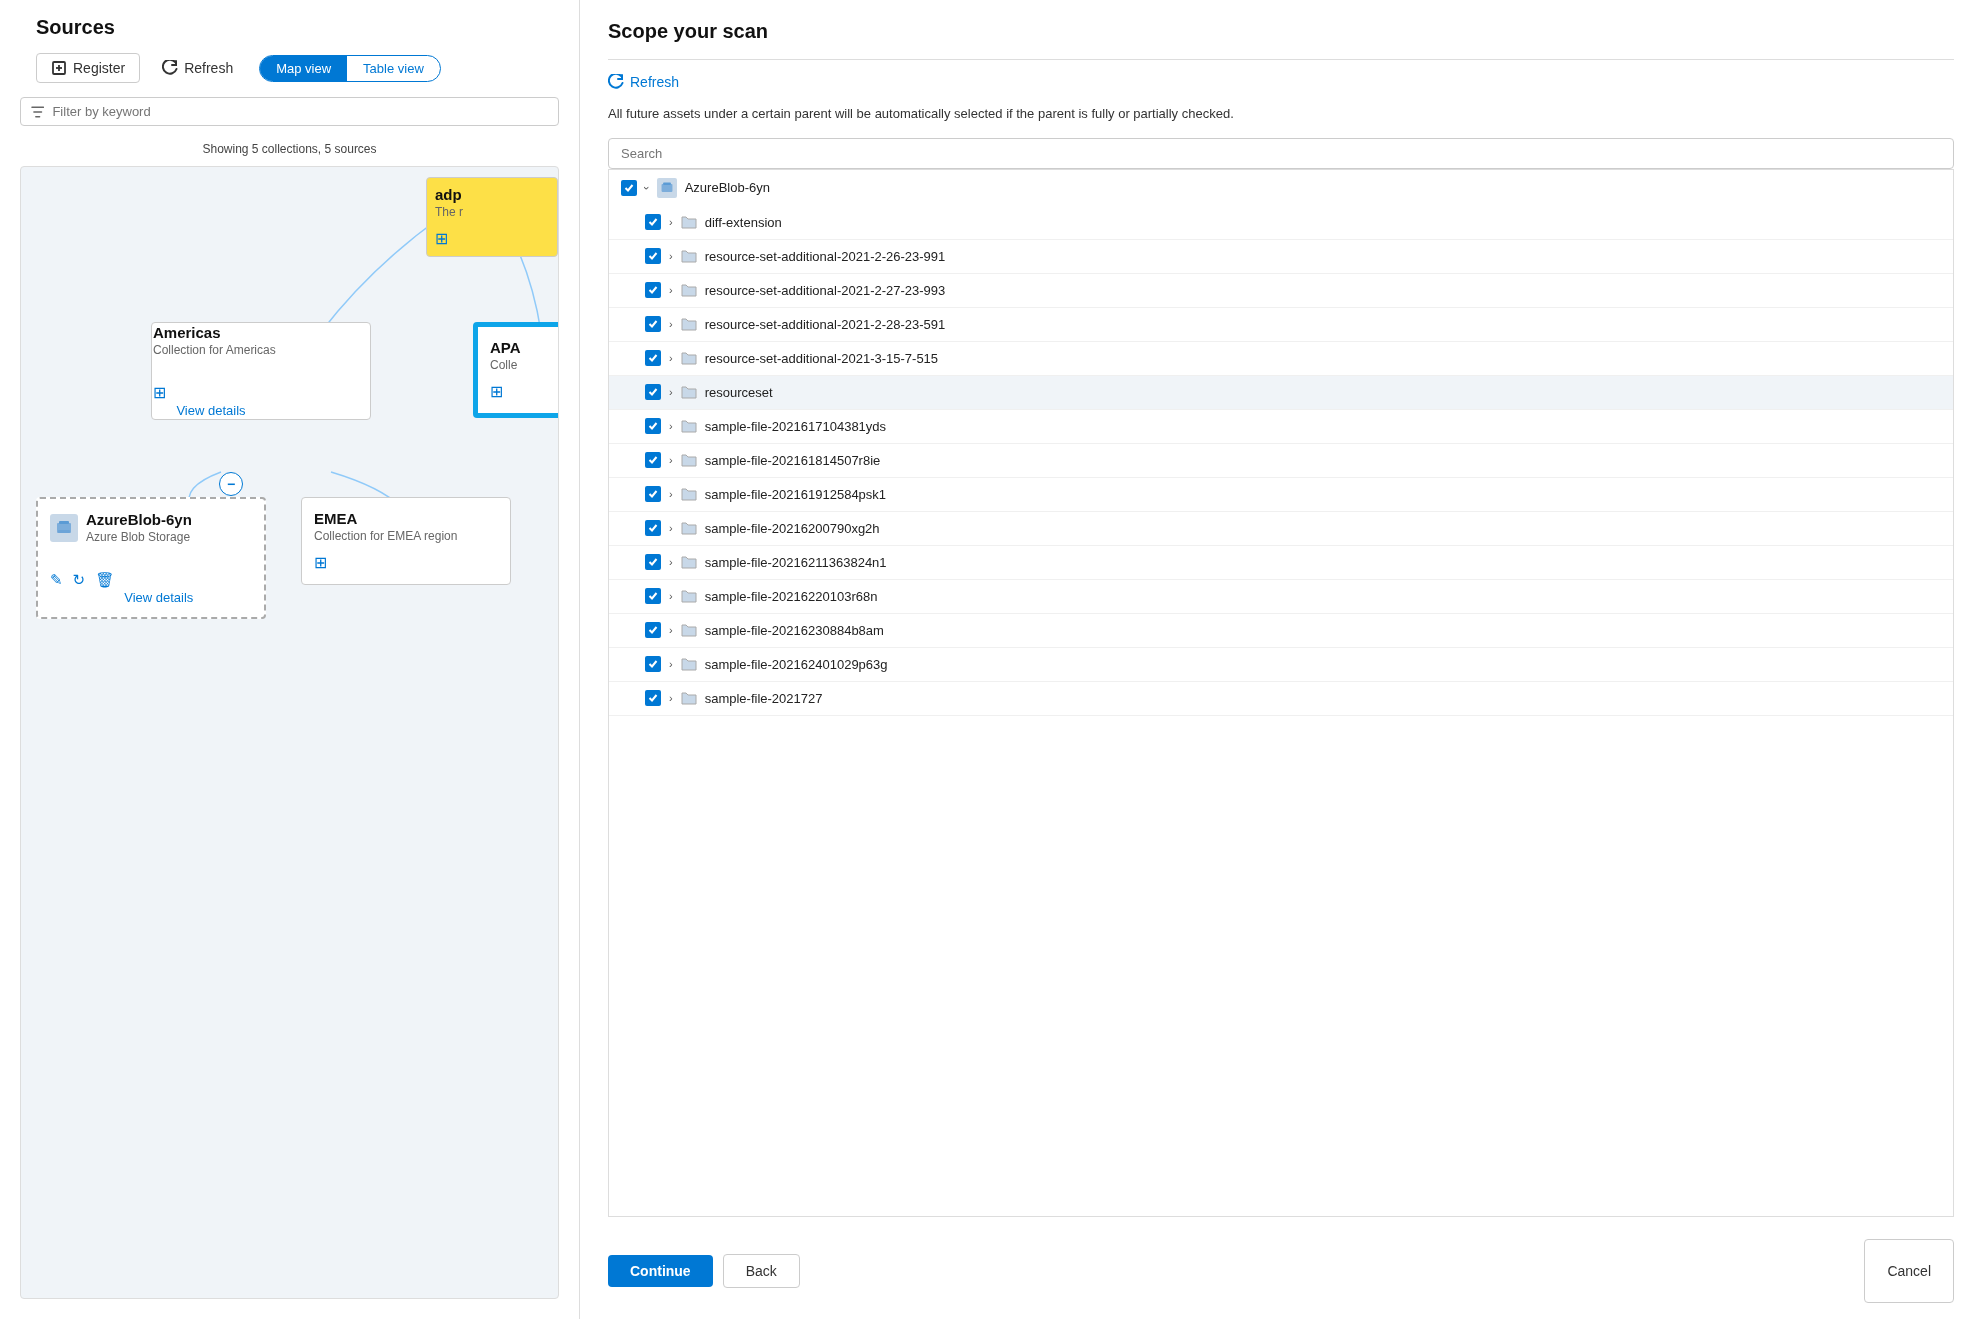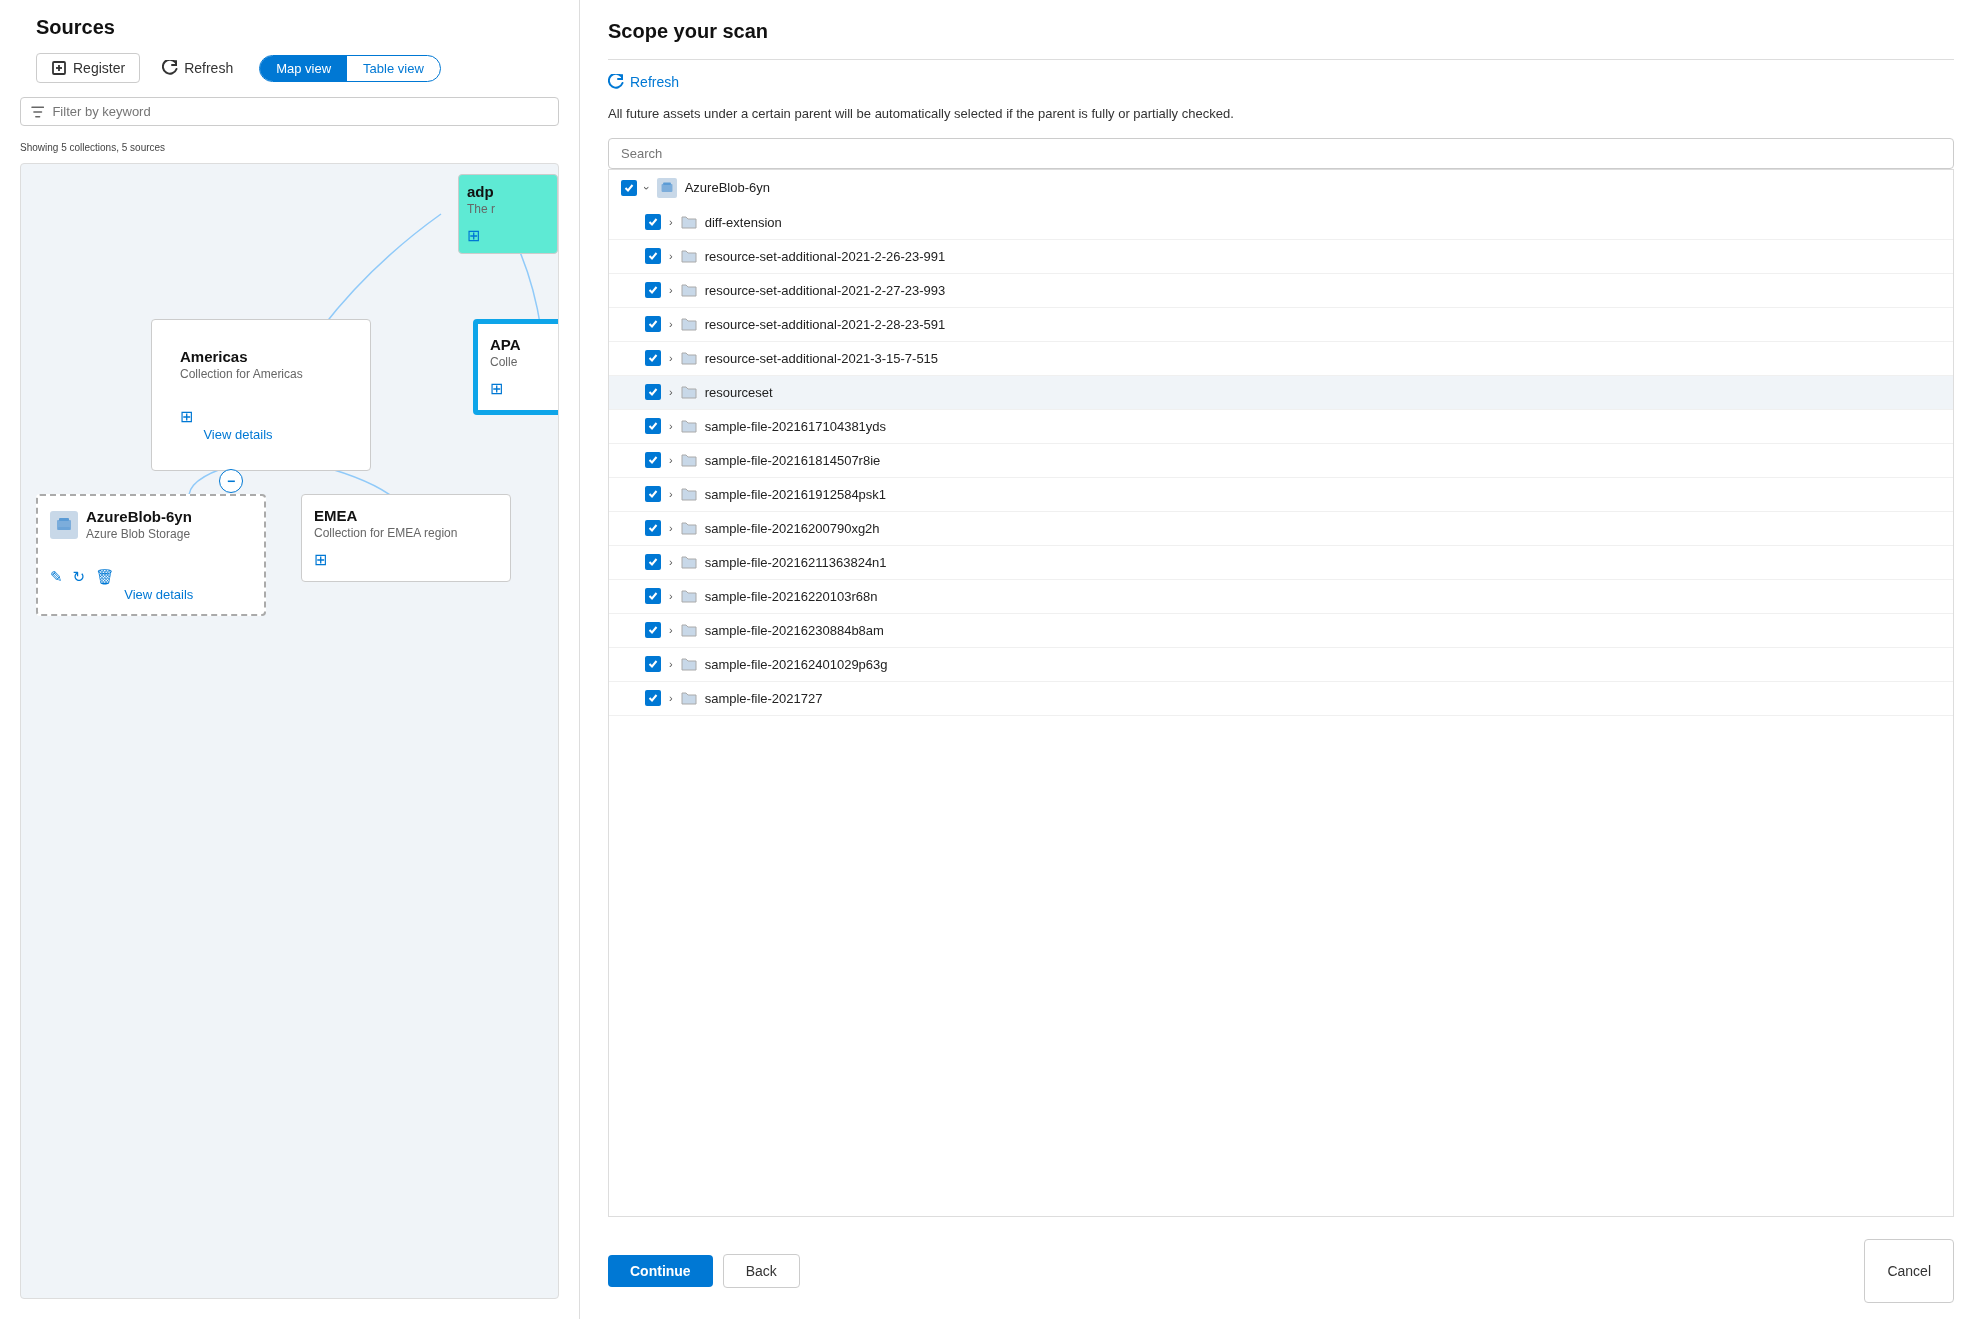--- a/index.html
+++ b/index.html
@@ -83,23 +83,24 @@
       background: #fff;
     }
     .filter-bar input {
       border: none;
       outline: none;
       font-size: 13px;
       width: 100%;
       color: #666;
     }
     .showing-text {
-      font-size: 10px;
+      font-size: 12px;
       color: #444;
       padding: 0 20px 10px 20px;
+      text-align: center;
     }
 
     
     .map-area {
       flex: 1;
       overflow: hidden;
       position: relative;
       background: #f0f4f8;
       margin: 0 20px 20px 20px;
       border: 1px solid #ddd;
@@ -154,22 +155,22 @@
       justify-content: center;
       font-size: 16px;
       border-radius: 3px;
     }
 
     
     .adp-node {
       position: absolute;
       top: 10px;
       right: 0;
-      width: 100px;
-      background: #5eead4;
+      width: 132px;
+      background: #fde047;
       border: 1px solid #ccc;
       border-radius: 4px;
       padding: 8px;
       overflow: hidden;
     }
 
     
     .connector-svg {
       position: absolute;
       top: 0; left: 0;
@@ -180,21 +181,21 @@
 
     
     .americas-node {
       position: absolute;
       top: 155px;
       left: 130px;
       width: 220px;
       background: #fff;
       border: 1px solid #ccc;
       border-radius: 4px;
-      padding: 28px;
+      padding: 1px;
     }
     
     .apac-node {
       position: absolute;
       top: 155px;
       right: -5px;
       width: 90px;
       background: #fff;
       border: 5px solid #0ea5e9;
       border-radius: 4px;

